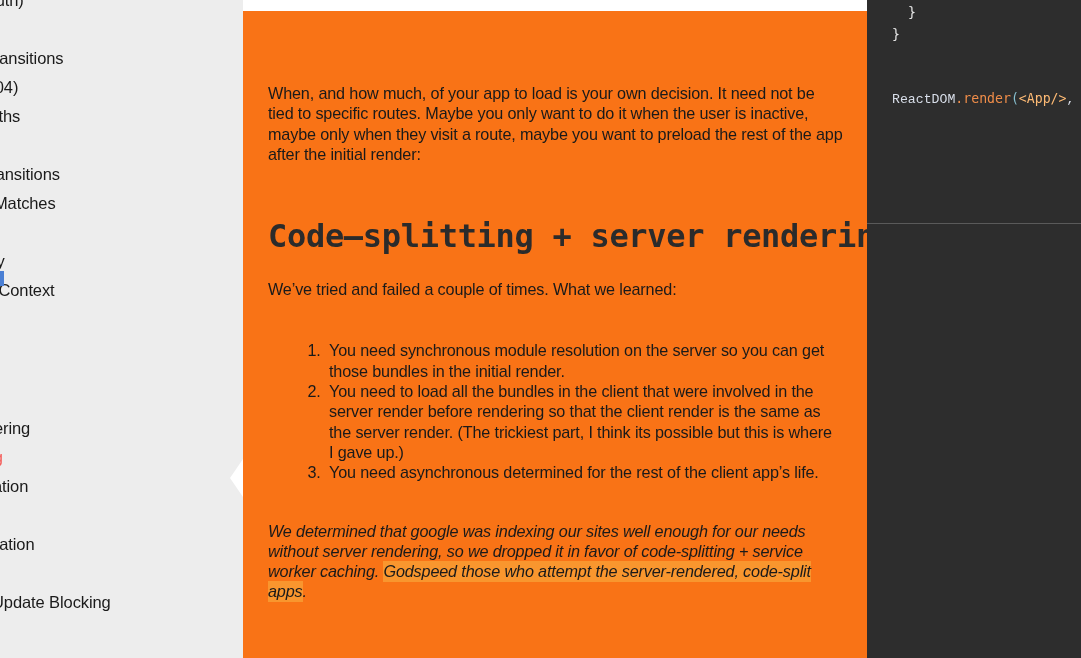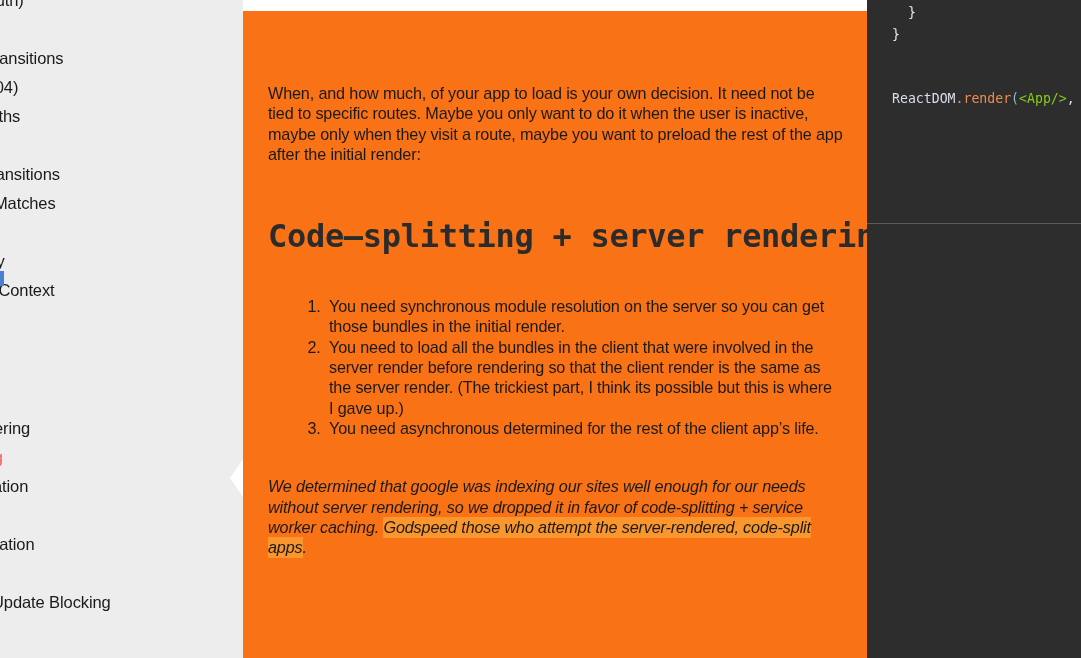--- a/index.html
+++ b/index.html
@@ -187,24 +187,24 @@
     font-size: 13.2px;
     line-height: 21.5px;
     color: #d8dee9;
     white-space: pre;
   }
   .code-lines {
     position: absolute;
     left: 25px;
     top: 0px;
   }
-  .tok-plain  { color: #d8dee9; }
+  .tok-plain  { color: #d8dee9; font-family: Liberation Mono, monospace; }
   .tok-punct  { color: #88c0d0; }
   .tok-fn     { color: #f08d49; }
-  .tok-tag    { color: #84cc16; }
+  .tok-tag    { color: #fdba74; }
   .tok-brace  { color: #e8e8e8; }
 </style>
 </head>
 <body>
 
 <div class="app">
 
   <nav class="sidebar">
     <div class="nav-scroll">
 
@@ -239,20 +239,21 @@
     <span class="notch" style="top:459px;"></span>
   </nav>
 
   <main class="content">
     <div class="content-inner">
 
       <p class="para p-intro">When, and how much, of your app to load is your own decision. It need not be tied to specific routes. Maybe you only want to do it when the user is inactive, maybe only when they visit a route, maybe you want to preload the rest of the app after the initial render:</p>
 
       <h2 class="h2">Code—splitting + server rendering</h2>
 
+      <p class="para p-learned">We’ve tried and failed a couple of times. What we learned:</p>
 
       <ol class="points">
         <li>You need synchronous module resolution on the server so you can get those bundles in the initial render.</li>
         <li>You need to load all the bundles in the client that were involved in the server render before rendering so that the client render is the same as the server render. (The trickiest part, I think its possible but this is where I gave up.)</li>
         <li>You need asynchronous determined for the rest of the client app’s life.</li>
       </ol>
 
       <p class="para p-determined"><span>We determined that google was indexing our sites well enough for our needs without server rendering, so we dropped it in favor of code-splitting + service worker caching. </span><mark class="hl">Godspeed those who attempt the server-rendered, code-split apps</mark><span>.</span></p>
 
     </div>

